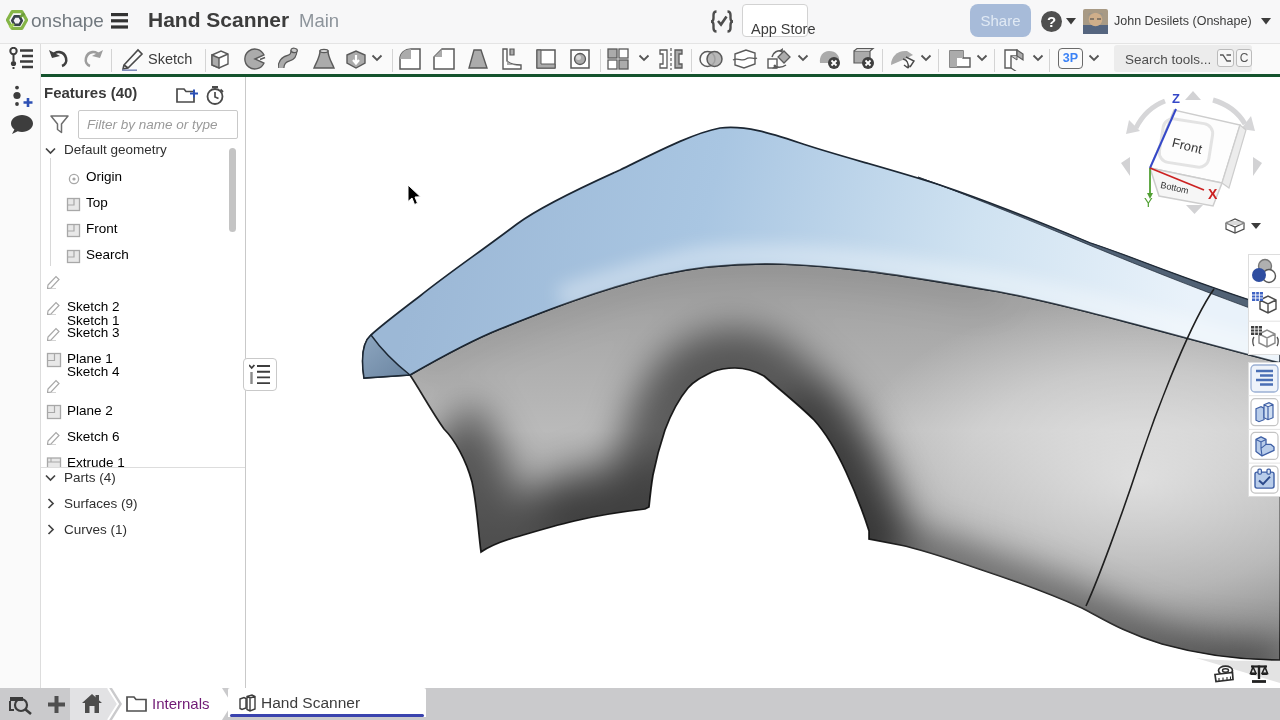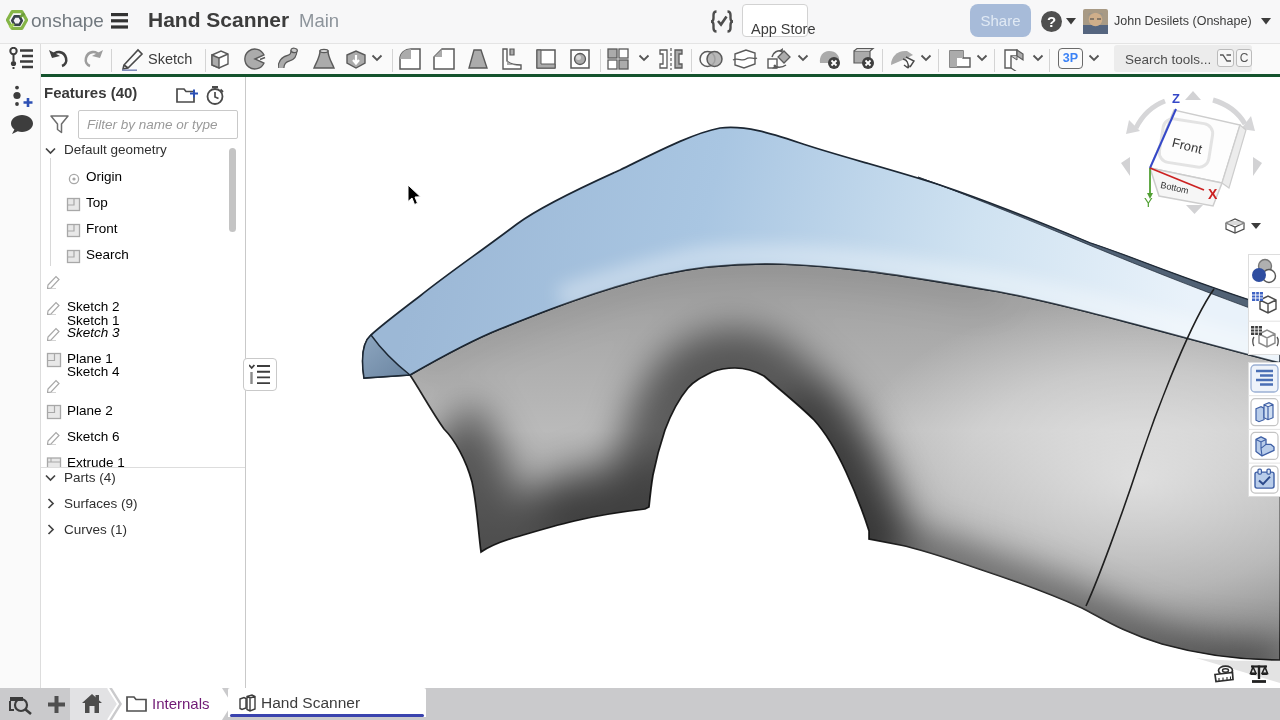--- a/index.html
+++ b/index.html
@@ -394,21 +394,21 @@
     <span class="rowtxt" style="left:26px;top:133px;margin-top:40px;">Sketch 1</span>
     <svg class="abs" style="left:6px;top:161px" width="14" height="14" viewBox="0 0 14 14">
         <path d="M1,10 L9,1.5 L12,4.5 L4,13 L0.5,13.5 Z" fill="none" stroke="#a8a8a8" stroke-width="1.2"></path>
         <path d="M0,14 L9,14" stroke="#a8a8a8" stroke-width="1"></path>
       </svg>
     <span class="rowtxt" style="left:26px;top:159px;">Sketch 2</span>
     <svg class="abs" style="left:6px;top:187px" width="14" height="14" viewBox="0 0 14 14">
         <path d="M1,10 L9,1.5 L12,4.5 L4,13 L0.5,13.5 Z" fill="none" stroke="#a8a8a8" stroke-width="1.2"></path>
         <path d="M0,14 L9,14" stroke="#a8a8a8" stroke-width="1"></path>
       </svg>
-    <span class="rowtxt" style="left:26px;top:185px;font-style:italic;">Sketch 3</span>
+    <span class="rowtxt" style="left:26px;top:185px;">Sketch 3</span>
     <svg class="abs" style="left:5px;top:212px" width="16" height="16" viewBox="0 0 16 16">
         <rect x="1.5" y="1.5" width="13" height="13" fill="#e8e8e8" stroke="#a8a8a8" stroke-width="1.3"></rect>
         <path d="M8.5,1.5 L8.5,8.5 L1.5,8.5" fill="none" stroke="#a8a8a8" stroke-width="1.2"></path>
       </svg>
     <span class="rowtxt" style="left:26px;top:211px;">Plane 1</span>
     <svg class="abs" style="left:6px;top:239px" width="14" height="14" viewBox="0 0 14 14">
         <path d="M1,10 L9,1.5 L12,4.5 L4,13 L0.5,13.5 Z" fill="none" stroke="#a8a8a8" stroke-width="1.2"></path>
         <path d="M0,14 L9,14" stroke="#a8a8a8" stroke-width="1"></path>
       </svg>
     <span class="rowtxt" style="left:26px;top:224px;">Sketch 4</span>

